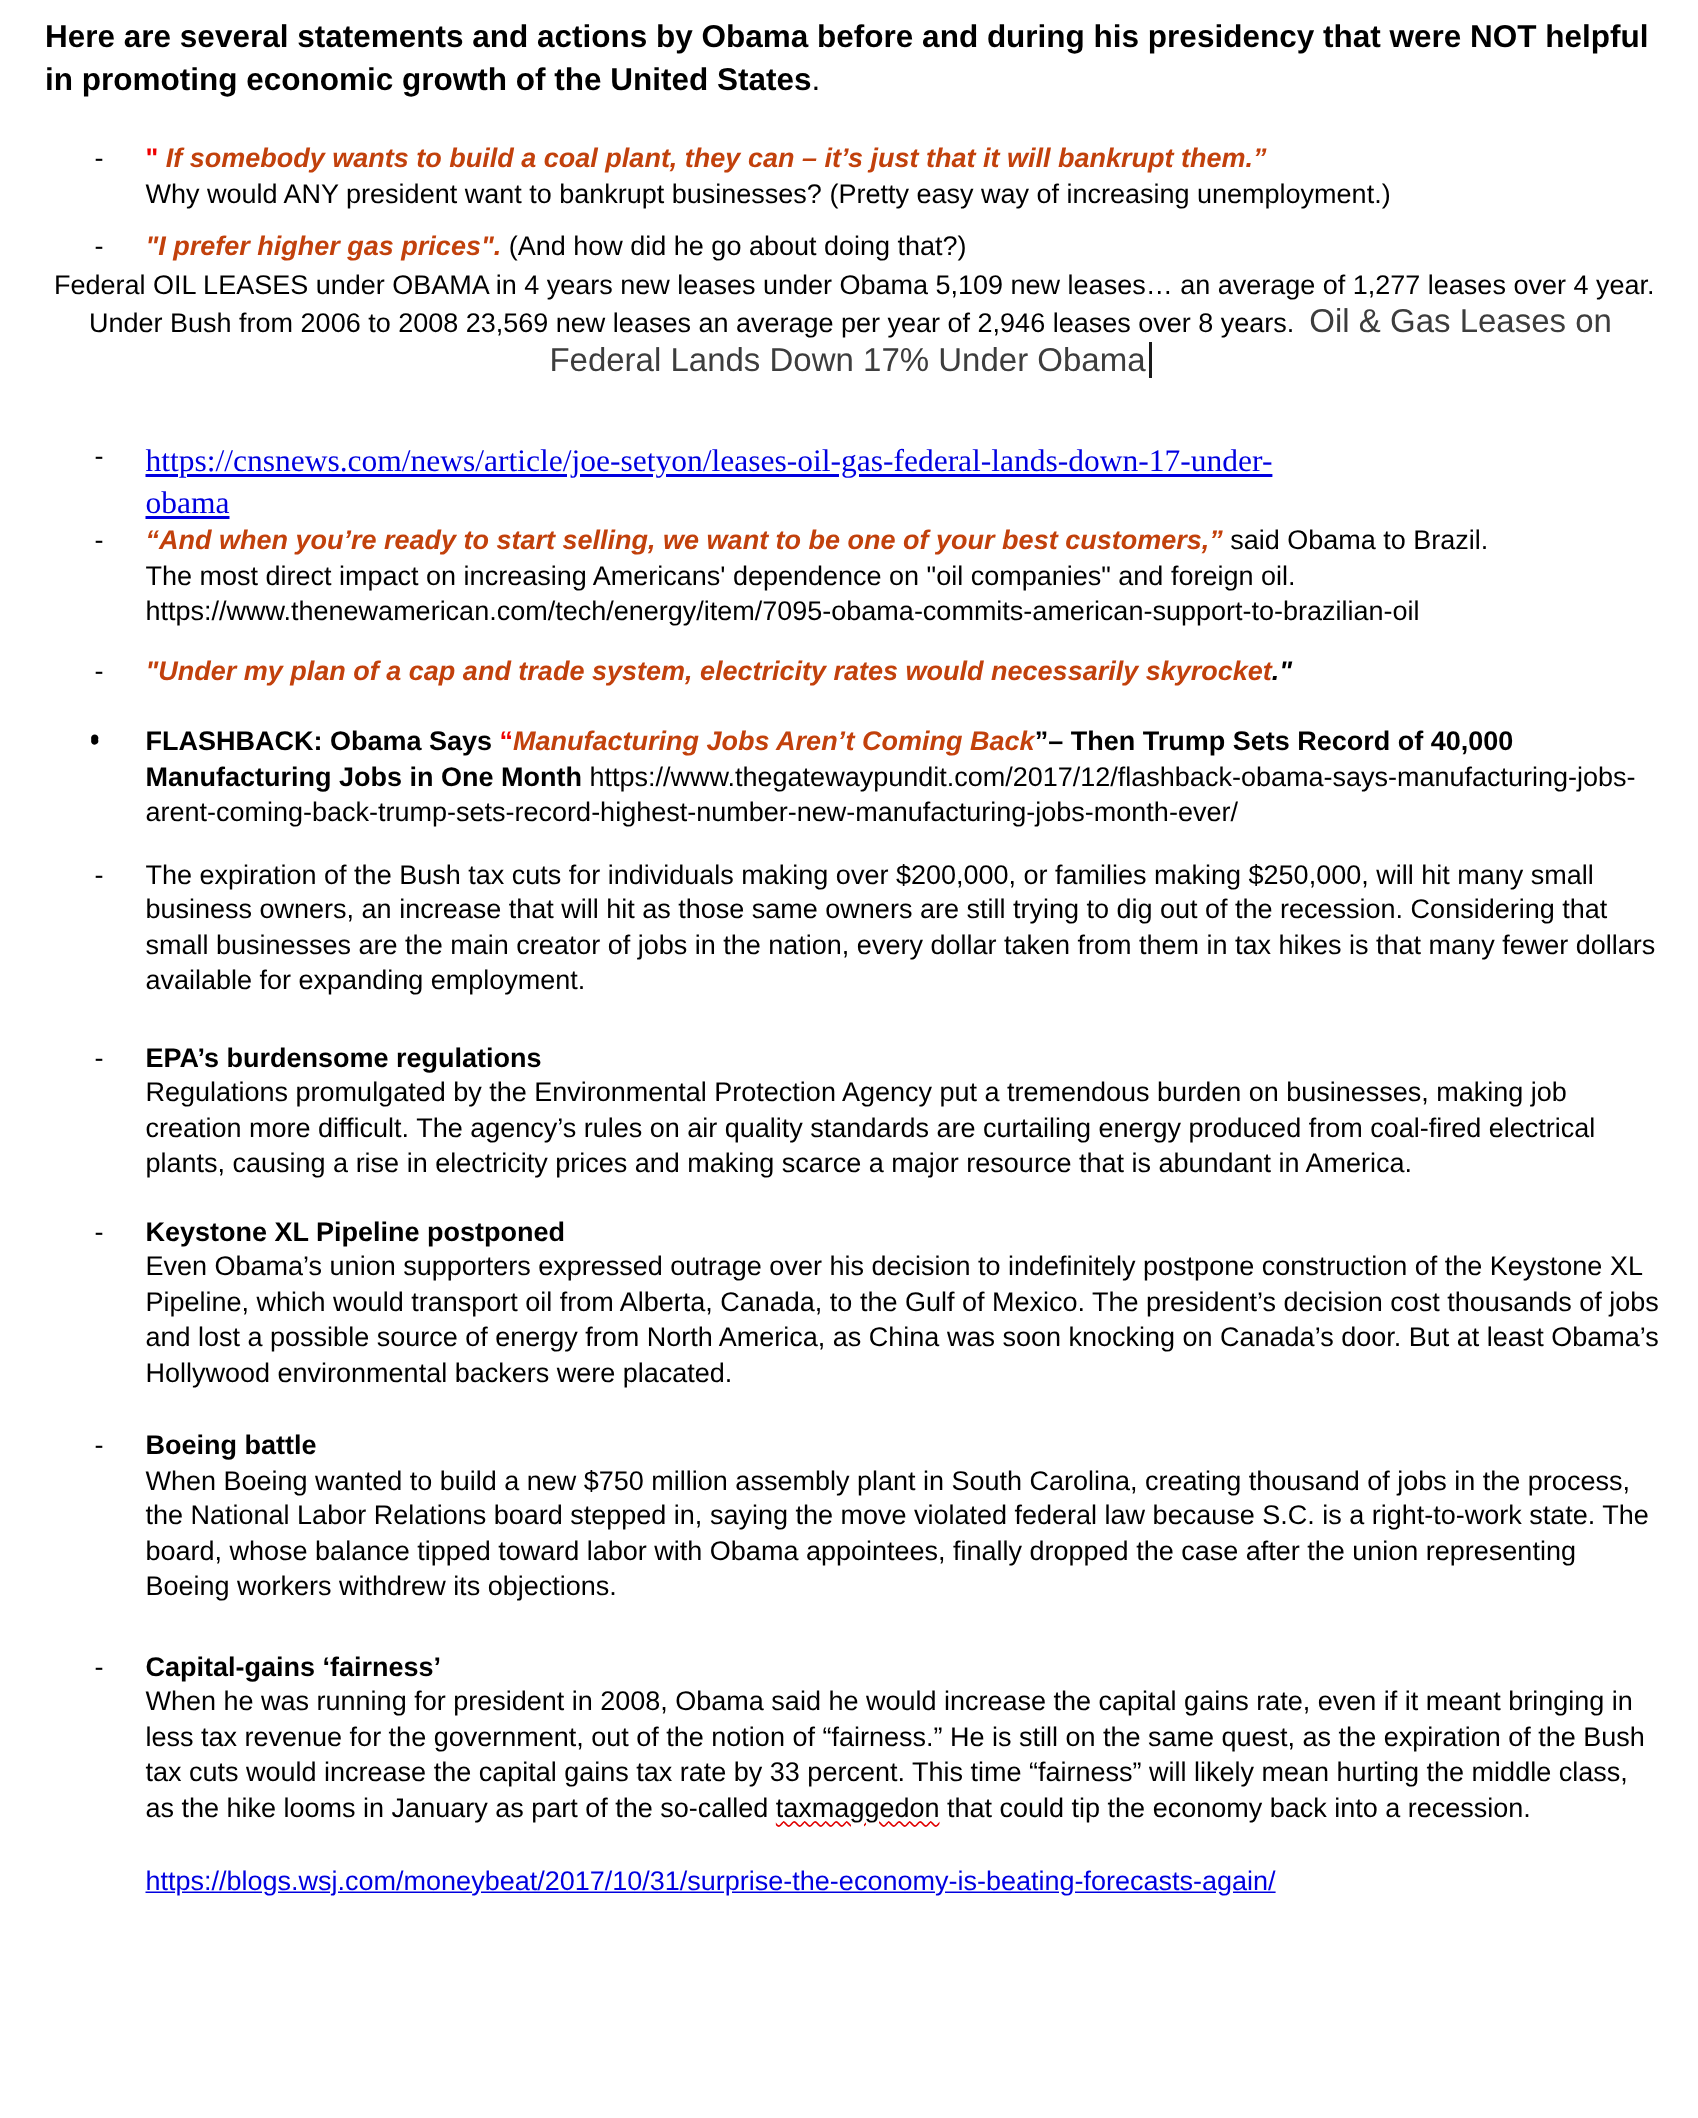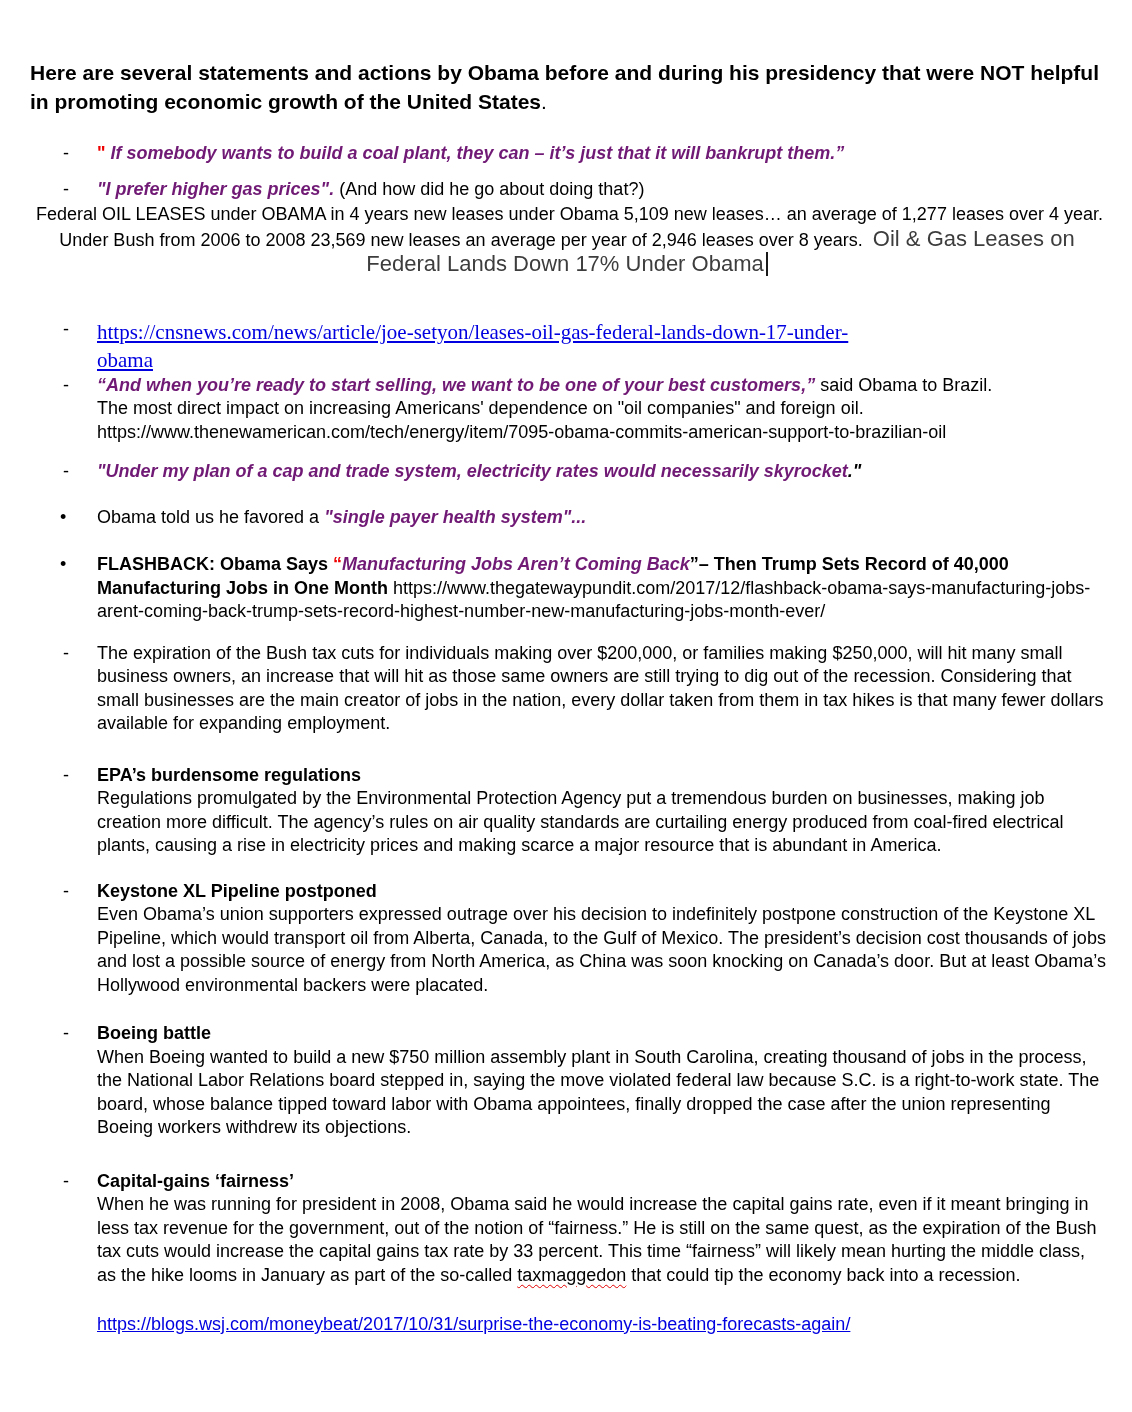--- a/index.html
+++ b/index.html
@@ -6,21 +6,20 @@
   body{
     width:1132px;
     font-family:"Liberation Sans","DejaVu Sans",sans-serif;
     color:#000;
     -webkit-font-smoothing:antialiased;
   }
   .doc{
     padding:10px 26px 10px 30px;
     font-size:18px;
     line-height:23.5px;
-    margin-top:48px;
   }
   
   .hdr{
     font-weight:bold;
     font-size:21px;
     line-height:29px;
     margin:0 0 26px 0;
   }
   .hdr .period{font-weight:normal;}
   
@@ -29,21 +28,21 @@
     padding-left:67px;
   }
   .marker{
     position:absolute;
     left:33px;
     top:0;
     width:20px;
   }
   .marker.dot{left:30px;}
   
-  .red{color:#701a75;font-weight:bold;font-style:italic;}
+  .red{color:#c2410c;font-weight:bold;font-style:italic;}
   .redq{color:#ee0000;font-weight:bold;}
   .b{font-weight:bold;}
   .bi{font-weight:bold;font-style:italic;}
   
   .oil-para{
     font-weight:normal;
     white-space:pre-wrap;
     margin:0 0 40px 0;
     padding-right:2px;
     text-align:center;
@@ -98,20 +97,21 @@
 </head>
 <body>
 
 <div class="doc">
 
   <div class="hdr"><span>Here are several statements and actions by Obama before and during his presidency that were NOT helpful in promoting economic growth of the United States</span><span class="period">.</span></div>
 
   <div class="li mb12">
     <span class="marker">-</span>
     <div><span class="redq">" </span><span class="red">If somebody wants to build a coal plant, they can – it’s just that it will bankrupt them.”</span></div>
+    <div>Why would ANY president want to bankrupt businesses? (Pretty easy way of increasing unemployment.)</div>
   </div>
 
   <div class="li mb2">
     <span class="marker">-</span>
     <div><span class="red">"I prefer higher gas prices". </span><span>(And how did he go about doing that?)</span></div>
   </div>
 
   <div class="oil-para"><span> Federal OIL LEASES under OBAMA in 4 years new leases under Obama 5,109 new leases… an average of 1,277 leases over 4 year.  Under Bush from 2006 to 2008 23,569 new leases an average per year of 2,946 leases over 8 years.  </span><span class="headline">Oil &amp; Gas Leases on Federal Lands Down 17% Under Obama</span><span class="cursor"></span></div>
 
   <div class="li mb0">
@@ -126,21 +126,20 @@
     <div>https://www.thenewamerican.com/tech/energy/item/7095-obama-commits-american-support-to-brazilian-oil</div>
   </div>
 
   <div class="li mb22">
     <span class="marker">-</span>
     <div><span class="red">"Under my plan of a cap and trade system, electricity rates would necessarily skyrocket</span><span class="bi">."</span></div>
   </div>
 
   <div class="li mb24">
     <span class="marker dot">•</span>
-    <div><span>Obama told us he favored a </span><span class="red">"single payer health system"...</span></div>
   </div>
 
   <div class="li mb18">
     <span class="marker dot">•</span>
     <div><span class="b">FLASHBACK: Obama Says </span><span class="redq">“</span><span class="red">Manufacturing Jobs Aren’t Coming Back</span><span class="b">”</span><span class="b">– Then Trump Sets Record of 40,000 Manufacturing Jobs in One Month </span><span>https://www.thegatewaypundit.com/2017/12/flashback-obama-says-manufacturing-jobs-arent-coming-back-trump-sets-record-highest-number-new-manufacturing-jobs-month-ever/</span></div>
   </div>
 
   <div class="li mb28">
     <span class="marker">-</span>
     <div>The expiration of the Bush tax cuts for individuals making over $200,000, or families making $250,000, will hit many small business owners, an increase that will hit as those same owners are still trying to dig out of the recession. Considering that small businesses are the main creator of jobs in the nation, every dollar taken from them in tax hikes is that many fewer dollars available for expanding employment.</div>

